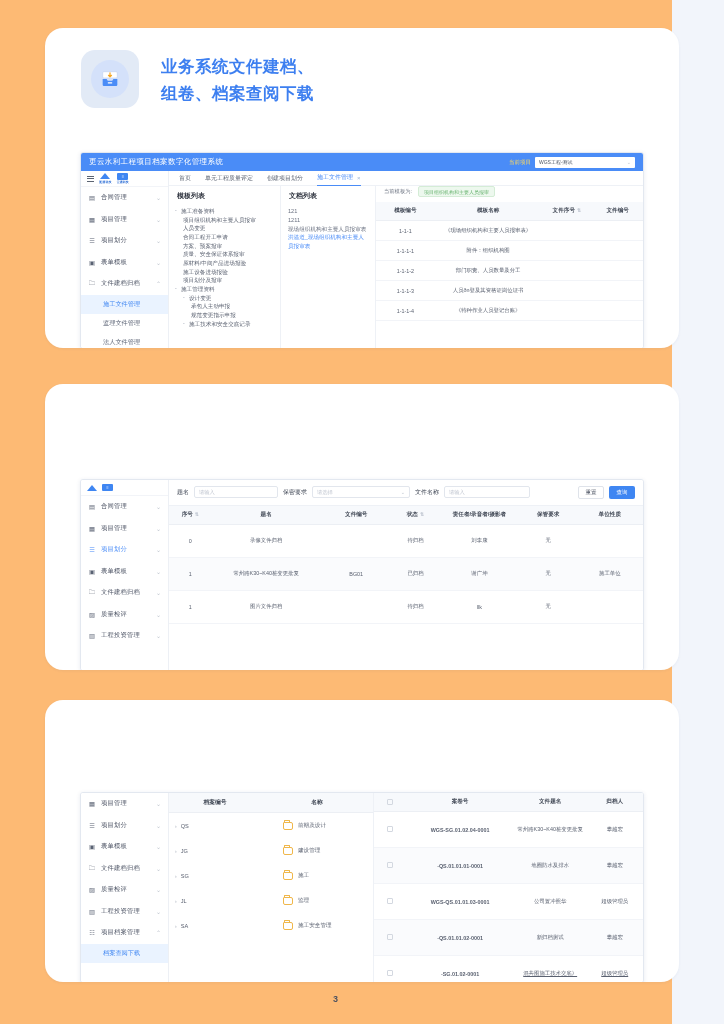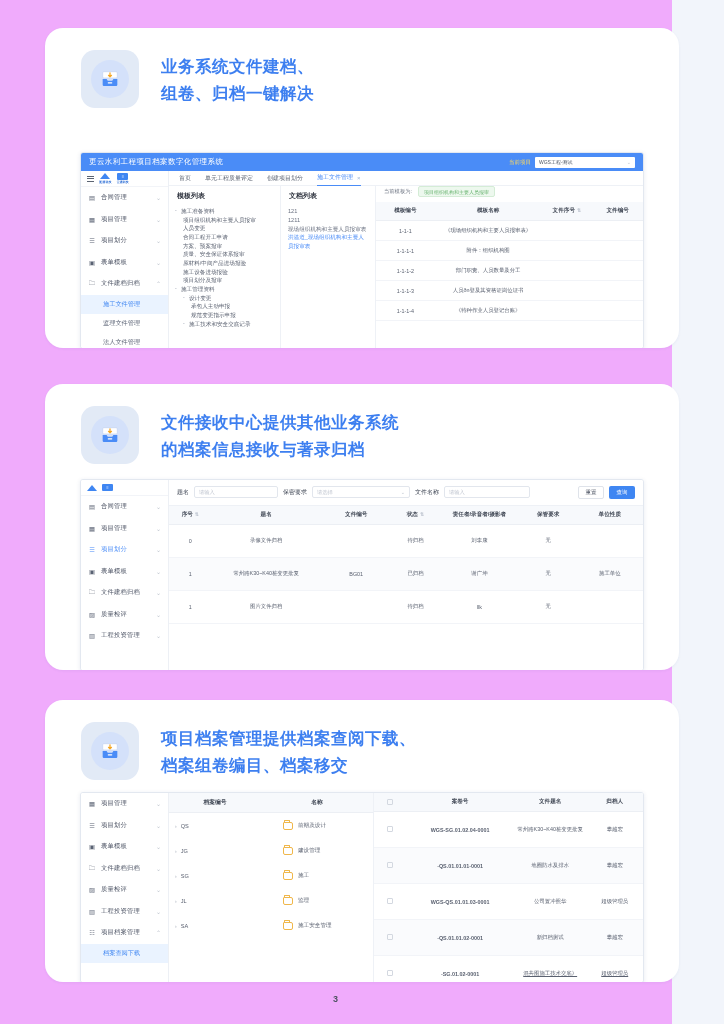--- a/index.html
+++ b/index.html
@@ -2,21 +2,21 @@
 <html><head>
 <meta charset="utf-8">
 <style>
   * { box-sizing: border-box; margin: 0; padding: 0; }
   html, body {
     width: 724px; height: 1024px;
     background: #f2f5fb;
     font-family: "Liberation Sans", "DejaVu Sans", sans-serif;
     overflow: hidden;
   }
-  .page { position: relative; width: 672px; height: 1024px; background: #f0abfc; }
+  .page { position: relative; width: 672px; height: 1024px; background: #fdba74; }
 
   
   .section {
     position: absolute; left: 45px; width: 634px;
     background: #ffffff;
     border-radius: 18px;
     box-shadow: 0 1px 3px rgba(40,70,140,.06);
     overflow: hidden;
   }
   #sec1 { top: 28px; height: 320px; }
@@ -220,21 +220,21 @@
           <svg width="22" height="22" viewBox="0 0 24 24" fill="none">
             <rect x="4" y="4" width="16" height="7" rx="1.2" fill="#ffffff" stroke="#c9d8f3" stroke-width="1"></rect>
             <path d="M12 5.2v4.2M10.4 8l1.6 1.7L13.6 8" stroke="#f5a623" stroke-width="1.4" stroke-linecap="round" stroke-linejoin="round"></path>
             <path d="M4 12h4.3l1.2 2h5l1.2-2H20v6.2a1.3 1.3 0 0 1-1.3 1.3H5.3A1.3 1.3 0 0 1 4 18.2z" fill="#4a8cf7"></path>
             <rect x="9.5" y="15.6" width="5" height="1.3" rx=".5" fill="#ffffff"></rect>
           </svg>
         </div>
       </div>
       <div class="sec-title">
         <div>业务系统文件建档、</div>
-        <div>组卷、归档一键解决</div>
+        <div>组卷、档案查阅下载</div>
       </div>
     </div>
 
     <div class="app" id="app1">
       <div class="appbar">
         <div class="appbar-title">更云水利工程项目档案数字化管理系统</div>
         <div class="appbar-right">
           <span class="lbl">当前项目</span>
           <div class="proj-select">
             <span class="cv">WGS工程-测试</span>
@@ -424,36 +424,20 @@
                 </tbody>
               </table>
             </div>
           </div>
         </div>
       </div>
     </div>
   </div>
 
   <div class="section" id="sec2">
-    <div class="sec-head">
-      <div class="badge">
-        <div class="badge-circle">
-          <svg width="22" height="22" viewBox="0 0 24 24" fill="none">
-            <rect x="4" y="4" width="16" height="7" rx="1.2" fill="#ffffff" stroke="#c9d8f3" stroke-width="1"></rect>
-            <path d="M12 5.2v4.2M10.4 8l1.6 1.7L13.6 8" stroke="#f5a623" stroke-width="1.4" stroke-linecap="round" stroke-linejoin="round"></path>
-            <path d="M4 12h4.3l1.2 2h5l1.2-2H20v6.2a1.3 1.3 0 0 1-1.3 1.3H5.3A1.3 1.3 0 0 1 4 18.2z" fill="#4a8cf7"></path>
-            <rect x="9.5" y="15.6" width="5" height="1.3" rx=".5" fill="#ffffff"></rect>
-          </svg>
-        </div>
-      </div>
-      <div class="sec-title">
-        <div>文件接收中心提供其他业务系统</div>
-        <div>的档案信息接收与著录归档</div>
-      </div>
-    </div>
 
     <div class="app" id="app2">
       <div class="app-body" style="height:100%">
         <div class="sidebar">
           <div class="brandrow">
             <span class="logo1">
                 <span class="mt"></span>
               </span>
             <span class="logo2">
                 <span class="bx">≡</span>
@@ -566,36 +550,20 @@
                 <td class="lft"></td>
               </tr>
             </tbody>
           </table>
         </div>
       </div>
     </div>
   </div>
 
   <div class="section" id="sec3">
-    <div class="sec-head">
-      <div class="badge">
-        <div class="badge-circle">
-          <svg width="22" height="22" viewBox="0 0 24 24" fill="none">
-            <rect x="4" y="4" width="16" height="7" rx="1.2" fill="#ffffff" stroke="#c9d8f3" stroke-width="1"></rect>
-            <path d="M12 5.2v4.2M10.4 8l1.6 1.7L13.6 8" stroke="#f5a623" stroke-width="1.4" stroke-linecap="round" stroke-linejoin="round"></path>
-            <path d="M4 12h4.3l1.2 2h5l1.2-2H20v6.2a1.3 1.3 0 0 1-1.3 1.3H5.3A1.3 1.3 0 0 1 4 18.2z" fill="#4a8cf7"></path>
-            <rect x="9.5" y="15.6" width="5" height="1.3" rx=".5" fill="#ffffff"></rect>
-          </svg>
-        </div>
-      </div>
-      <div class="sec-title">
-        <div>项目档案管理提供档案查阅下载、</div>
-        <div>档案组卷编目、档案移交</div>
-      </div>
-    </div>
 
     <div class="app" id="app3">
       <div class="app-body" style="height:100%">
         <div class="sidebar">
           <div class="navitem">
               <span class="ni">▦</span>
               <span class="nl">项目管理</span>
               <span class="nc">⌄</span>
             </div>
           <div class="navitem">

